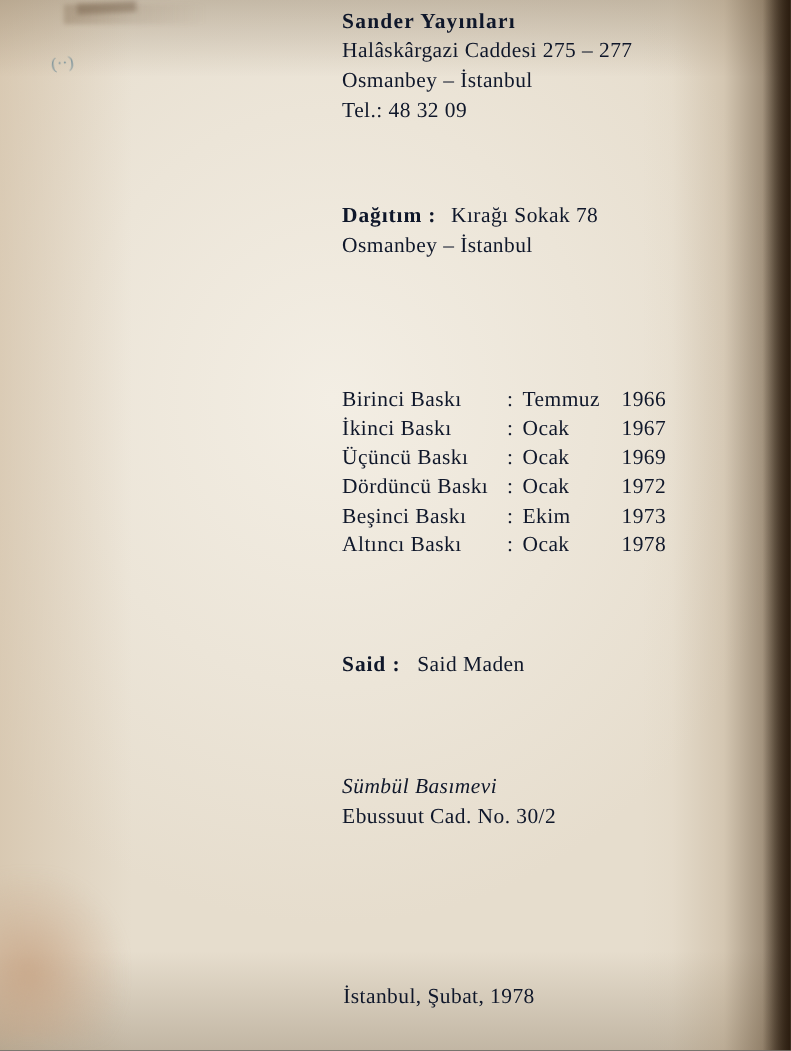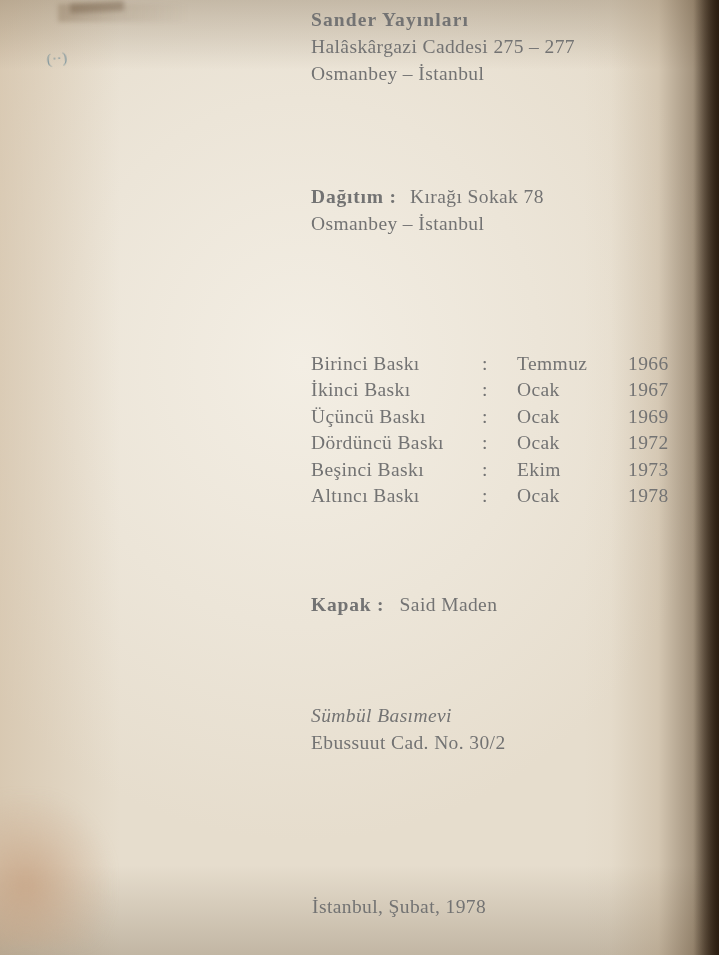--- a/index.html
+++ b/index.html
@@ -103,41 +103,41 @@
   }
 
   
   .content {
     position: absolute;
     left: 0; top: 0;
     width: 719px; height: 955px;
   }
   .block {
     position: absolute;
-    color: #737373;
+    color: #0f172a;
     font-family: "Liberation Serif", serif;
     font-size: 19.5px;
     line-height: 27px;
     letter-spacing: 0.4px;
     white-space: nowrap;
   }
   .italic { font-style: italic; }
 
   .pub { left: 311px; top: 6px; }
   .pub .line { }
   .pub .title { font-weight: bold; letter-spacing: 1.1px; }
 
   .dist { left: 311px; top: 183px; }
   .dist .lbl { font-weight: bold; letter-spacing: 0.8px; }
 
   .editions {
     left: 311px; top: 351px;
     line-height: 26.4px;
   }
-  .ed-row { display: flex; gap: 21px; }
+  .ed-row { display: flex; }
   .ed-name { width: 150px; }
   .ed-sep { width: 14px; }
   .ed-month { width: 90px; }
   .ed-year { text-align: left; width: 52px; }
 
   .kapak { left: 311px; top: 591px; }
   .kapak .lbl { font-weight: bold; letter-spacing: 0.8px; }
   .kapak .val { padding-left: 10px; }
 
   .printer { left: 311px; top: 702px; }
@@ -164,20 +164,21 @@
   <div class="smudge-top"></div>
   <div class="smudge-top2"></div>
   <div class="stamp-mark">(∙∙)</div>
 
   <div class="content">
 
     <div class="block pub">
       <div class="line title">Sander  Yayınları</div>
       <div class="line">Halâskârgazi  Caddesi   275 – 277</div>
       <div class="line">Osmanbey –  İstanbul</div>
+      <div class="line">Tel.:  48 32 09</div>
     </div>
 
     <div class="block dist">
       <div class="line">
         <span class="lbl">Dağıtım :</span>
         <span style="padding-left:8px;">Kırağı  Sokak  78</span>
       </div>
       <div class="line">Osmanbey – İstanbul</div>
     </div>
 
@@ -215,21 +216,21 @@
       <div class="ed-row">
         <span class="ed-name">Altıncı  Baskı</span>
         <span class="ed-sep">:</span>
         <span class="ed-month">Ocak</span>
         <span class="ed-year">1978</span>
       </div>
     </div>
 
     <div class="block kapak">
       <div class="line">
-        <span class="lbl">Kapak :</span>
+        <span class="lbl">Said :</span>
         <span class="val">Said  Maden</span>
       </div>
     </div>
 
     <div class="block printer">
       <div class="line italic">Sümbül Basımevi</div>
       <div class="line">Ebussuut  Cad.  No.  30/2</div>
     </div>
 
     <div class="block colophon">İstanbul, Şubat, 1978</div>

